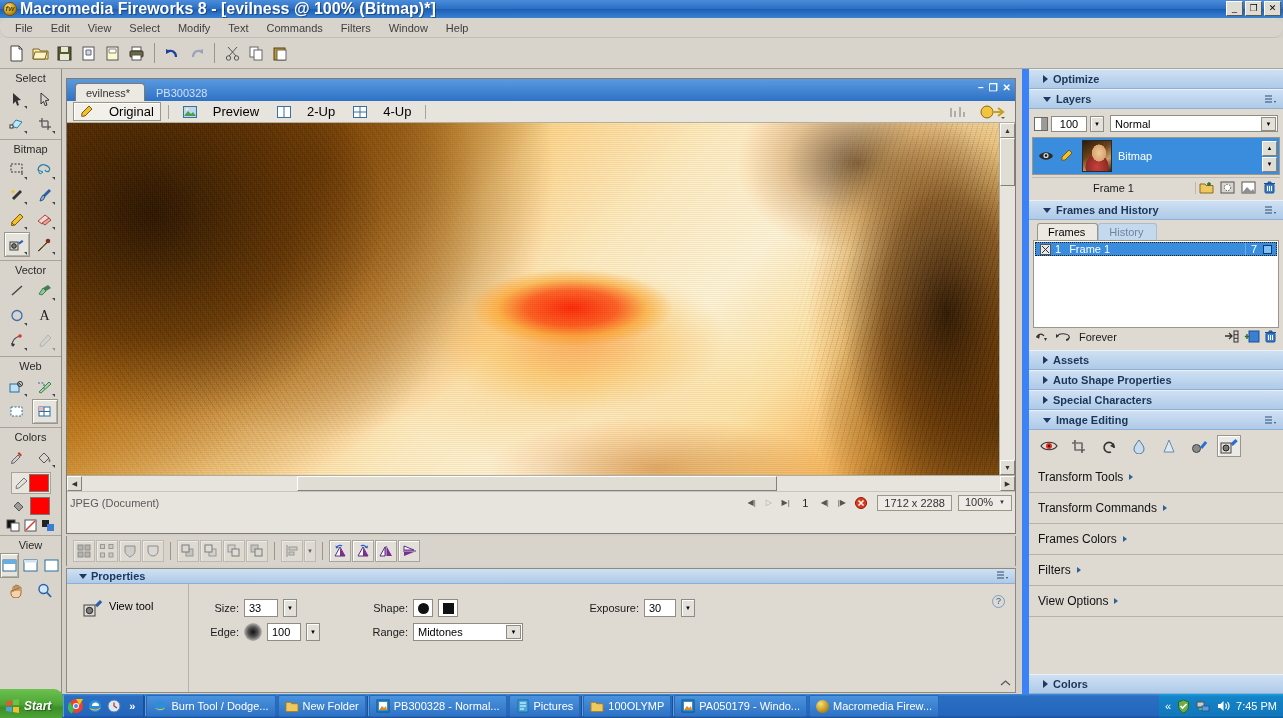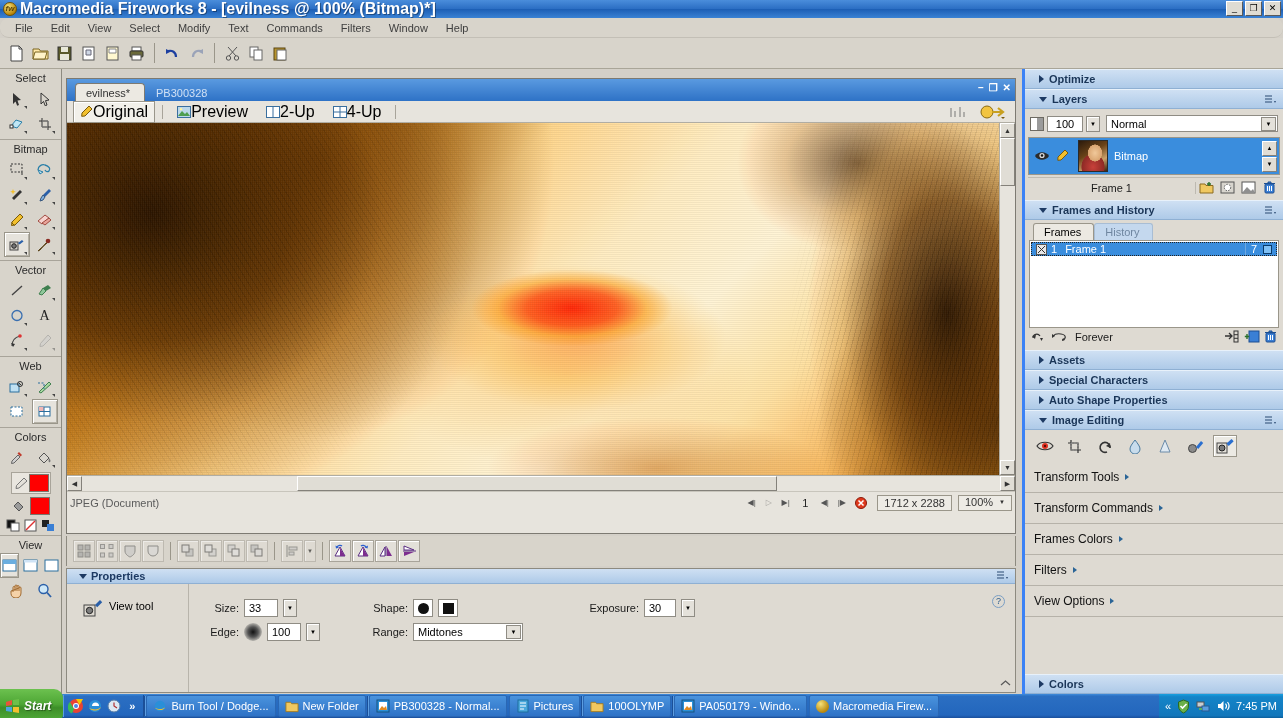--- a/index.html
+++ b/index.html
@@ -88,21 +88,21 @@
     background:#ece9e2; border-radius:4px 4px 0 0; border:1px solid #7d7a72; border-bottom:none;
     cursor:pointer; line-height:15px;
   }
   .doc-tab.inactive { background:transparent; border-color:transparent; color:#cfe0f5; }
   .doc-winbtns { position:absolute; right:4px; top:3px; display:flex; gap:5px; color:#fff; font-size:10px; }
   .doc-winbtns span { cursor:pointer; font-weight:bold; line-height:12px; }
   .doc-viewbar {
     height:22px; background:#e7e4dd; display:flex; align-items:center; gap:4px;
     padding-left:6px; border-bottom:1px solid #b0ada3; position:relative;
   }
-  .vbtn { display:flex; align-items:center; gap:0; padding:1px 6px; font-size:16px; cursor:pointer;
+  .vbtn { display:flex; align-items:center; gap:16px; padding:1px 6px; font-size:13px; cursor:pointer;
           border:1px solid transparent; }
   .vbtn.active { border:1px solid #9a968a; background:#f2f0ea; box-shadow: inset 1px 1px 0 #fff; }
   .vsep { width:1px; height:14px; background:#a8a49a; margin:0 3px; }
 
   .canvas-wrap { position:relative; width:948px; height:352px; background:#808080; overflow:hidden; }
   .canvas-img { position:absolute; left:0; top:0; width:932px; height:352px; }
 
   
   .photo {
     position:absolute; inset:0;
@@ -197,21 +197,21 @@
            box-shadow: inset 1px 1px 0 #fff; }
   .pselect { height:18px; border:1px solid #8f8c84; background:#fff; font-size:11px;
              display:flex; align-items:center; padding:0 4px; position:relative; color:#000; }
   .pselect .arw { position:absolute; right:1px; top:1px; width:15px; height:14px; background:#e4e1da;
                   border:1px solid #8f8c84; display:flex; align-items:center; justify-content:center; font-size:6px; }
   .shapebtn { width:20px; height:18px; border:1px solid #8f8c84; background:#fff;
               display:flex; align-items:center; justify-content:center; cursor:pointer; }
 
   
   .dock { position:absolute; left:1022px; top:69px; width:261px; height:625px; background:#dedad2;
-          border-left:3px solid #3b82f6; }
+          border-left:7px solid #3b82f6; }
   .ph {
     height:20px; background:linear-gradient(to bottom,#cfe0f3,#aecae8);
     display:flex; align-items:center; gap:5px; padding-left:5px;
     font-size:11px; font-weight:bold; color:#1a3557;
     border-top:1px solid #e8f1fa; border-bottom:1px solid #8fb0d3; cursor:pointer;
   }
   .ph .opt-menu { margin-left:auto; margin-right:6px; width:13px; height:11px; cursor:pointer; }
   .pbody { background:#dedad2; padding:3px; }
 
   .layers-ctrl { display:flex; align-items:center; gap:3px; padding:3px 2px; }
@@ -1072,27 +1072,27 @@
 
     <div class="ph">
       <span class="grip"></span>
       <span class="caret right"></span>
       <span>Assets</span>
     </div>
 
     <div class="ph">
       <span class="grip"></span>
       <span class="caret right"></span>
-      <span>Special Characters</span>
+      <span>Auto Shape Properties</span>
     </div>
 
     <div class="ph">
       <span class="grip"></span>
       <span class="caret right"></span>
-      <span>Auto Shape Properties</span>
+      <span>Special Characters</span>
     </div>
 
     <div class="ph">
       <span class="grip"></span>
       <span class="caret down"></span>
       <span>Image Editing</span>
       <span class="opt-menu">
         <svg width="13" height="11" viewBox="0 0 13 11">
             <path d="M1 2h7M1 5h7M1 8h7" stroke="#2a4a72" stroke-width="1.2"></path>
             <path d="M10 7l2 0-1 2z" fill="#2a4a72"></path>

